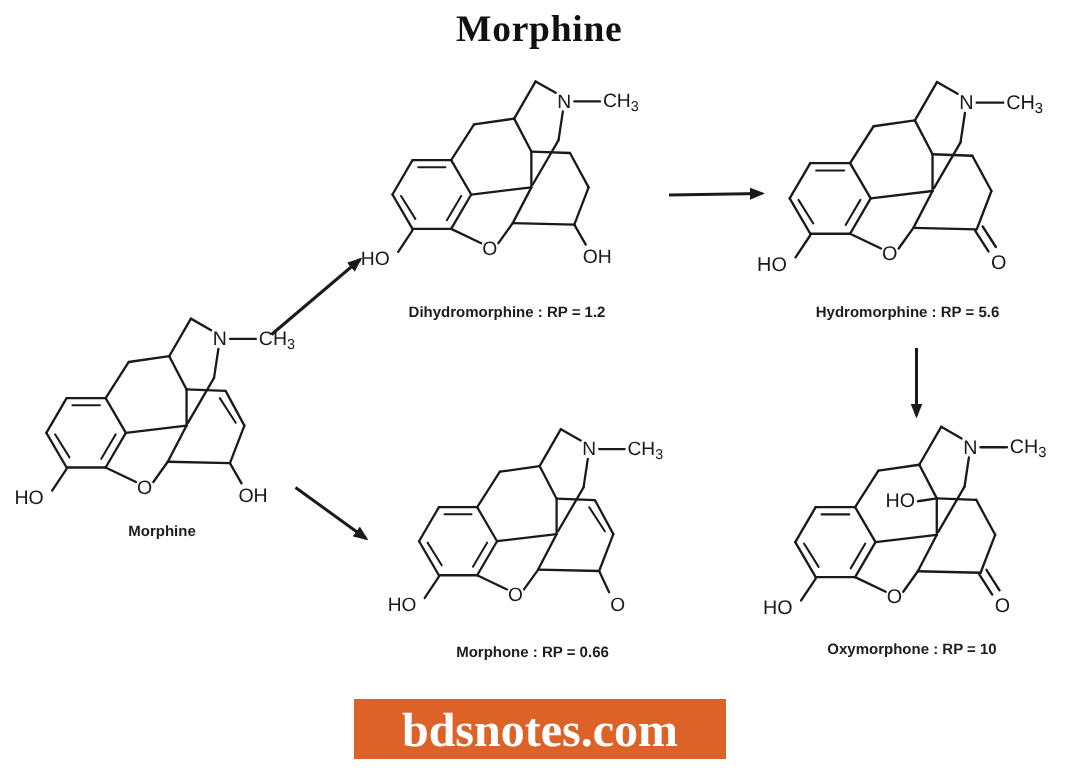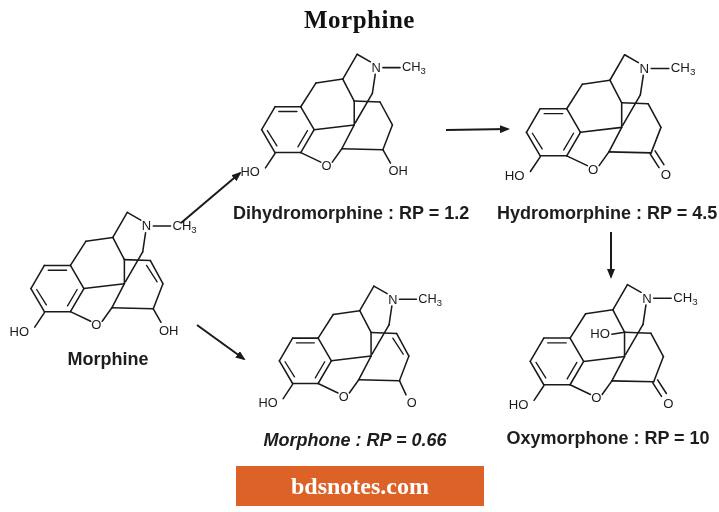--- a/index.html
+++ b/index.html
@@ -10,32 +10,32 @@
   }
   .page-title{
     position:absolute;left:0;top:6px;width:719px;text-align:center;
     font-family:"Liberation Serif","DejaVu Serif",serif;
     font-weight:bold;font-size:25px;color:#111;letter-spacing:.5px;
   }
   .molecule{position:absolute;}
   .molecule svg{display:block;}
   .mol-caption{
     position:absolute;left:0;width:100%;text-align:center;
-    font-weight:bold;font-size:18px;color:#1d1d1d;white-space:nowrap;
+    font-weight:bold;font-size:10px;color:#1d1d1d;white-space:nowrap;
   }
   .atom-text{
     font-family:"Liberation Sans","DejaVu Sans",sans-serif;
     font-size:13.5px;fill:#1a1a1a;
   }
   #arrow-layer{position:absolute;left:0;top:0;pointer-events:none;}
   .watermark{
     position:absolute;left:236px;top:466px;width:248px;height:40px;
     display:flex;align-items:center;justify-content:center;
     font-family:"Liberation Serif","DejaVu Serif",serif;
-    font-weight:bold;font-size:24px;line-height:40px;
+    font-weight:bold;font-size:32px;line-height:40px;
   }
 </style>
 </head>
 <body>
 
 <div id="canvas">
 
   <div class="page-title">Morphine</div>
 
   <svg id="arrow-layer" width="719" height="512" viewBox="0 0 719 512">
@@ -159,21 +159,21 @@
         <line x1="78" y1="96" x2="68" y2="113" stroke="#1a1a1a" stroke-width="1.4" stroke-linecap="round"></line>
         <line x1="46" y1="112" x2="36" y2="96" stroke="#1a1a1a" stroke-width="1.4" stroke-linecap="round"></line>
         <line x1="156" y1="117" x2="165" y2="131" stroke="#1a1a1a" stroke-width="1.6" stroke-linecap="round"></line>
         <line x1="161" y1="114" x2="170" y2="128" stroke="#1a1a1a" stroke-width="1.6" stroke-linecap="round"></line>
         <text x="172" y="143" text-anchor="middle" class="atom-text">O</text>
         <text x="150" y="34.5" text-anchor="middle" class="atom-text">N</text>
         <text x="177" y="34" text-anchor="start" class="atom-text"><tspan>CH</tspan><tspan dy="3" font-size="10">3</tspan></text>
         <text x="98" y="137" text-anchor="middle" class="atom-text">O</text>
         <text x="18" y="144" text-anchor="middle" class="atom-text">HO</text>
       </svg>
-    <div class="mol-caption" style="top:164px;">Hydromorphine : RP = 4.5</div>
+    <div class="mol-caption" style="top:164px;">Hydromorphine : RP = 5.6</div>
   </div>
 
   <div class="molecule" style="left:251px;top:271px;width:208px;height:190px;">
     <svg viewBox="0 0 220 170" width="208">
         <line x1="30" y1="95" x2="44" y2="71" stroke="#1a1a1a" stroke-width="1.6" stroke-linecap="round"></line>
         <line x1="44" y1="71" x2="71" y2="71" stroke="#1a1a1a" stroke-width="1.6" stroke-linecap="round"></line>
         <line x1="71" y1="71" x2="85" y2="95" stroke="#1a1a1a" stroke-width="1.6" stroke-linecap="round"></line>
         <line x1="85" y1="95" x2="71" y2="119" stroke="#1a1a1a" stroke-width="1.6" stroke-linecap="round"></line>
         <line x1="71" y1="119" x2="44" y2="119" stroke="#1a1a1a" stroke-width="1.6" stroke-linecap="round"></line>
         <line x1="44" y1="119" x2="30" y2="95" stroke="#1a1a1a" stroke-width="1.6" stroke-linecap="round"></line>
@@ -199,21 +199,21 @@
         <line x1="78" y1="96" x2="68" y2="113" stroke="#1a1a1a" stroke-width="1.4" stroke-linecap="round"></line>
         <line x1="46" y1="112" x2="36" y2="96" stroke="#1a1a1a" stroke-width="1.4" stroke-linecap="round"></line>
         <line x1="150" y1="71" x2="161" y2="88" stroke="#1a1a1a" stroke-width="1.4" stroke-linecap="round"></line>
         <line x1="157" y1="116" x2="164" y2="131" stroke="#1a1a1a" stroke-width="1.6" stroke-linecap="round"></line>
         <text x="170" y="144" text-anchor="middle" class="atom-text">O</text>
         <text x="150" y="34.5" text-anchor="middle" class="atom-text">N</text>
         <text x="177" y="34" text-anchor="start" class="atom-text"><tspan>CH</tspan><tspan dy="3" font-size="10">3</tspan></text>
         <text x="98" y="137" text-anchor="middle" class="atom-text">O</text>
         <text x="18" y="144" text-anchor="middle" class="atom-text">HO</text>
       </svg>
-    <div class="mol-caption" style="top:159px;font-style:italic;">Morphone : RP = 0.66</div>
+    <div class="mol-caption" style="top:159px;">Morphone : RP = 0.66</div>
   </div>
 
   <div class="molecule" style="left:501px;top:269px;width:214px;height:190px;">
     <svg viewBox="0 0 220 170" width="214">
         <line x1="30" y1="95" x2="44" y2="71" stroke="#1a1a1a" stroke-width="1.6" stroke-linecap="round"></line>
         <line x1="44" y1="71" x2="71" y2="71" stroke="#1a1a1a" stroke-width="1.6" stroke-linecap="round"></line>
         <line x1="71" y1="71" x2="85" y2="95" stroke="#1a1a1a" stroke-width="1.6" stroke-linecap="round"></line>
         <line x1="85" y1="95" x2="71" y2="119" stroke="#1a1a1a" stroke-width="1.6" stroke-linecap="round"></line>
         <line x1="71" y1="119" x2="44" y2="119" stroke="#1a1a1a" stroke-width="1.6" stroke-linecap="round"></line>
         <line x1="44" y1="119" x2="30" y2="95" stroke="#1a1a1a" stroke-width="1.6" stroke-linecap="round"></line>

